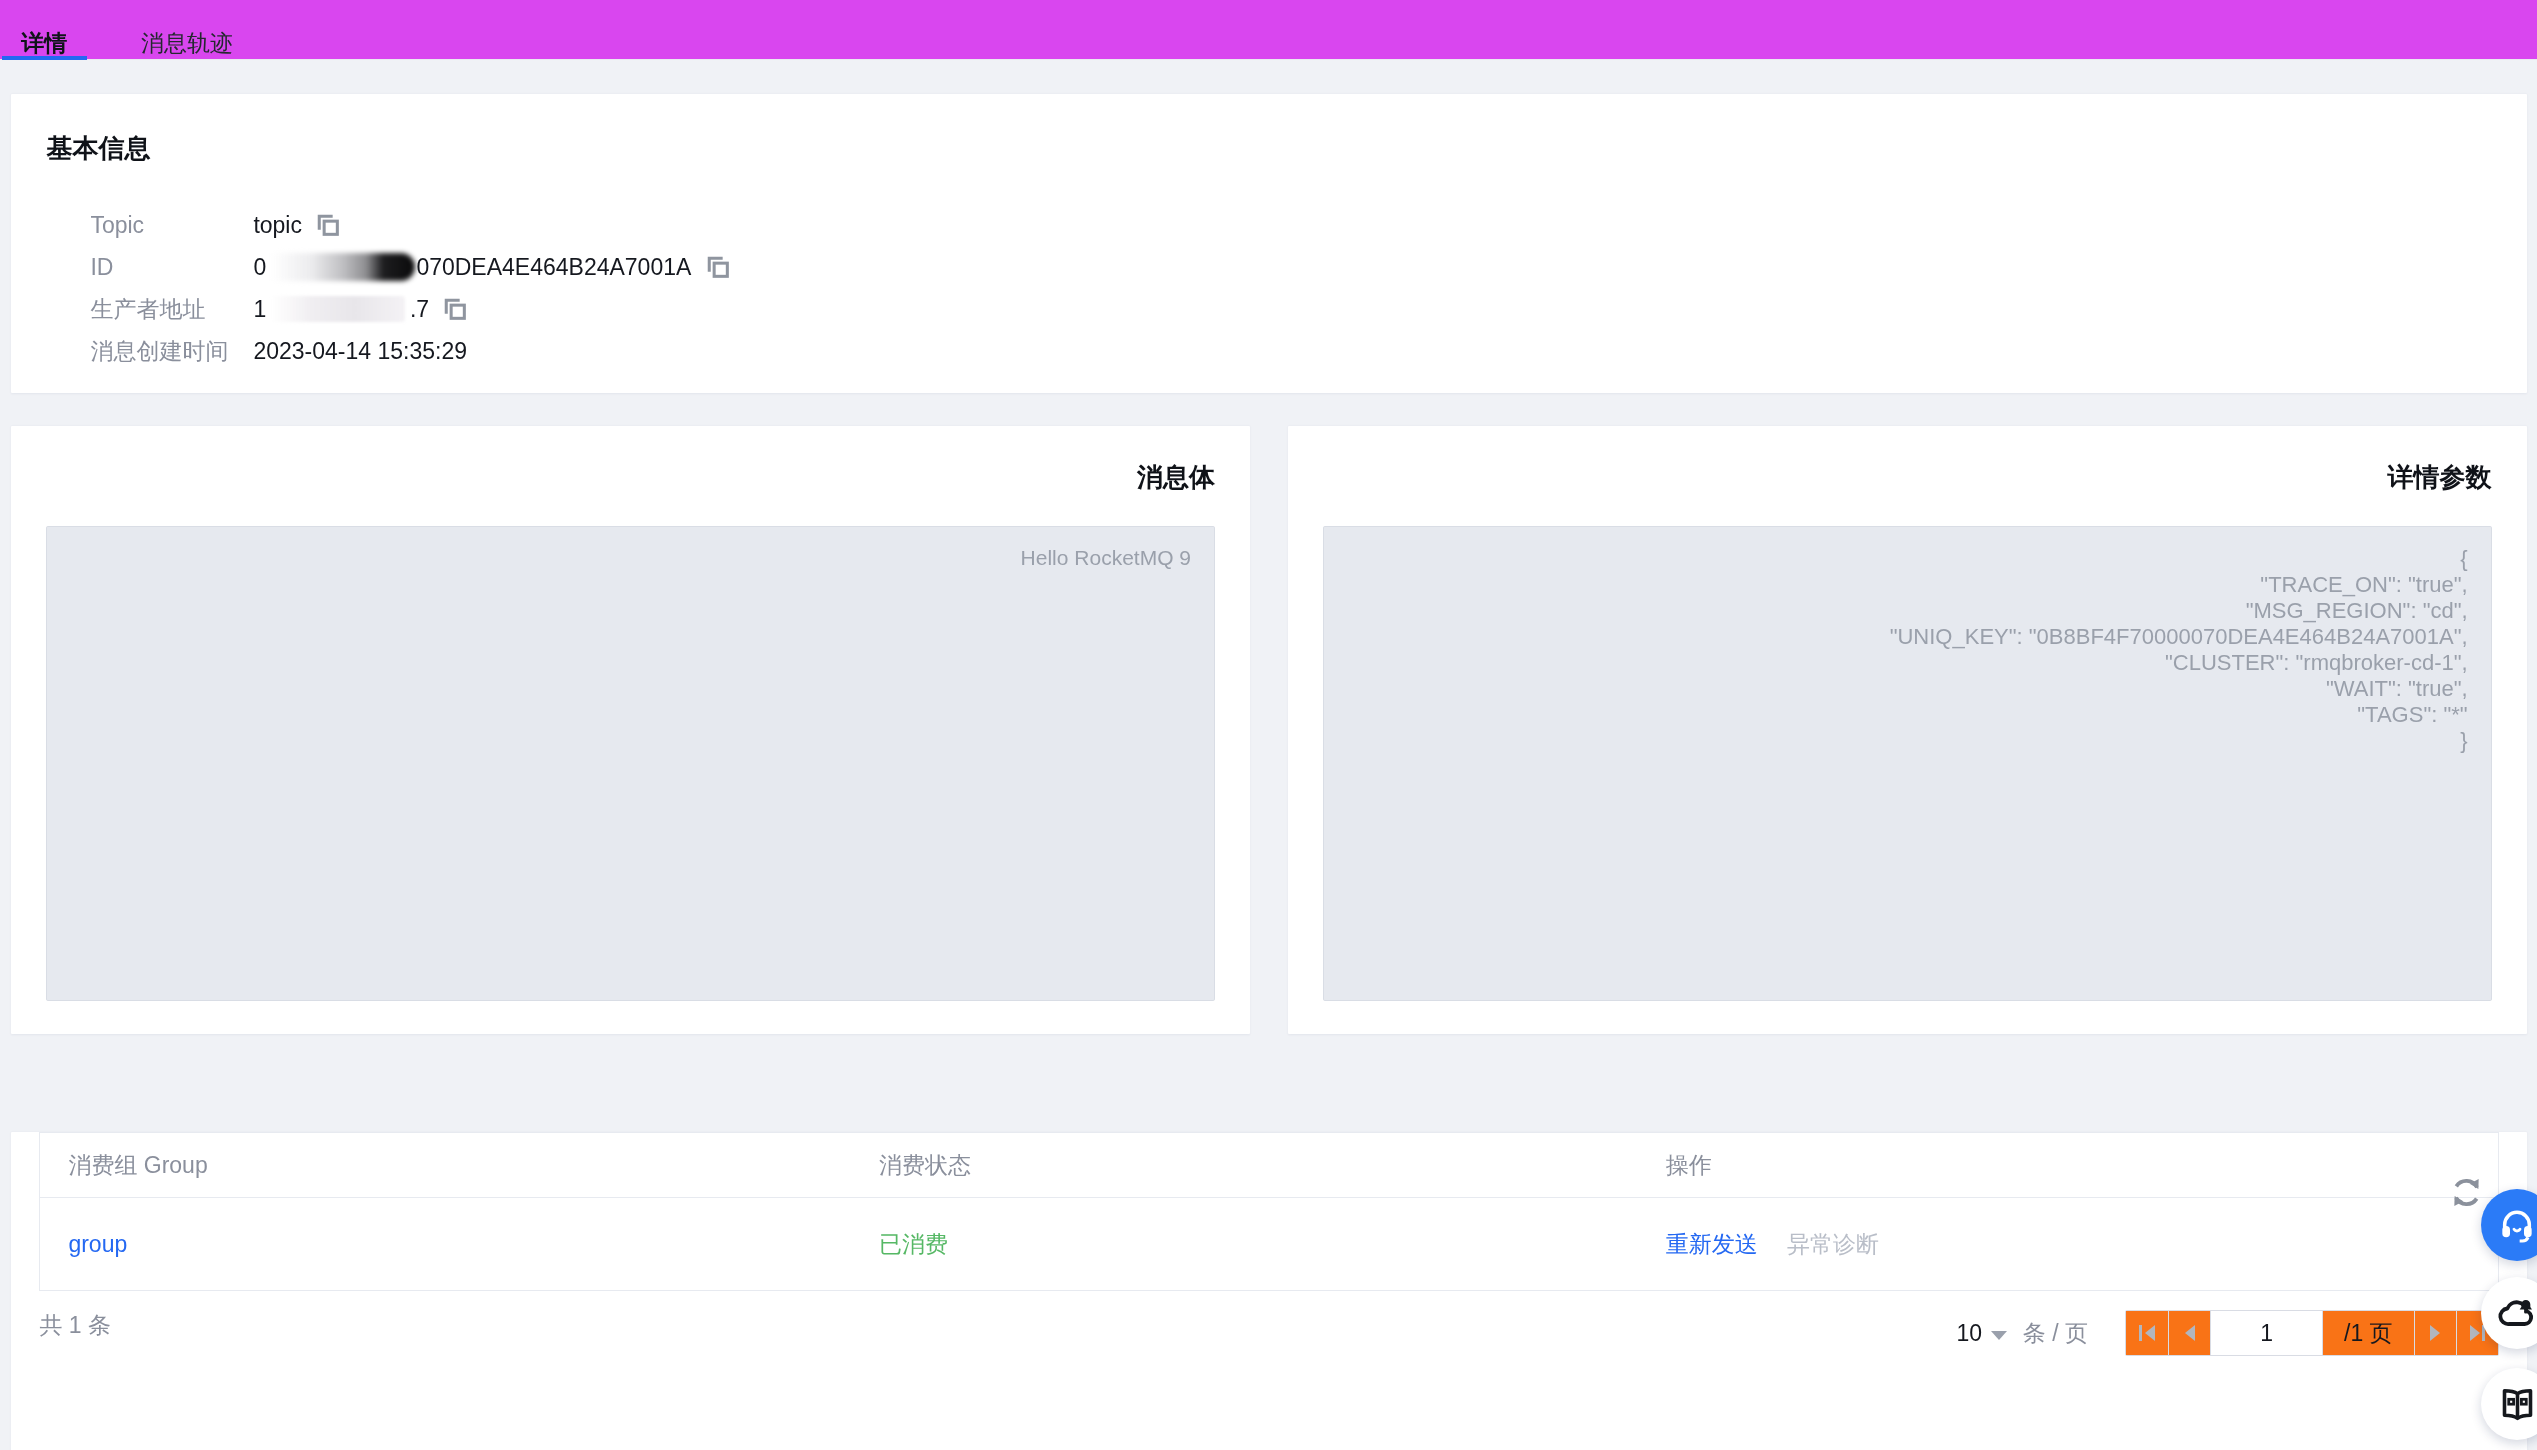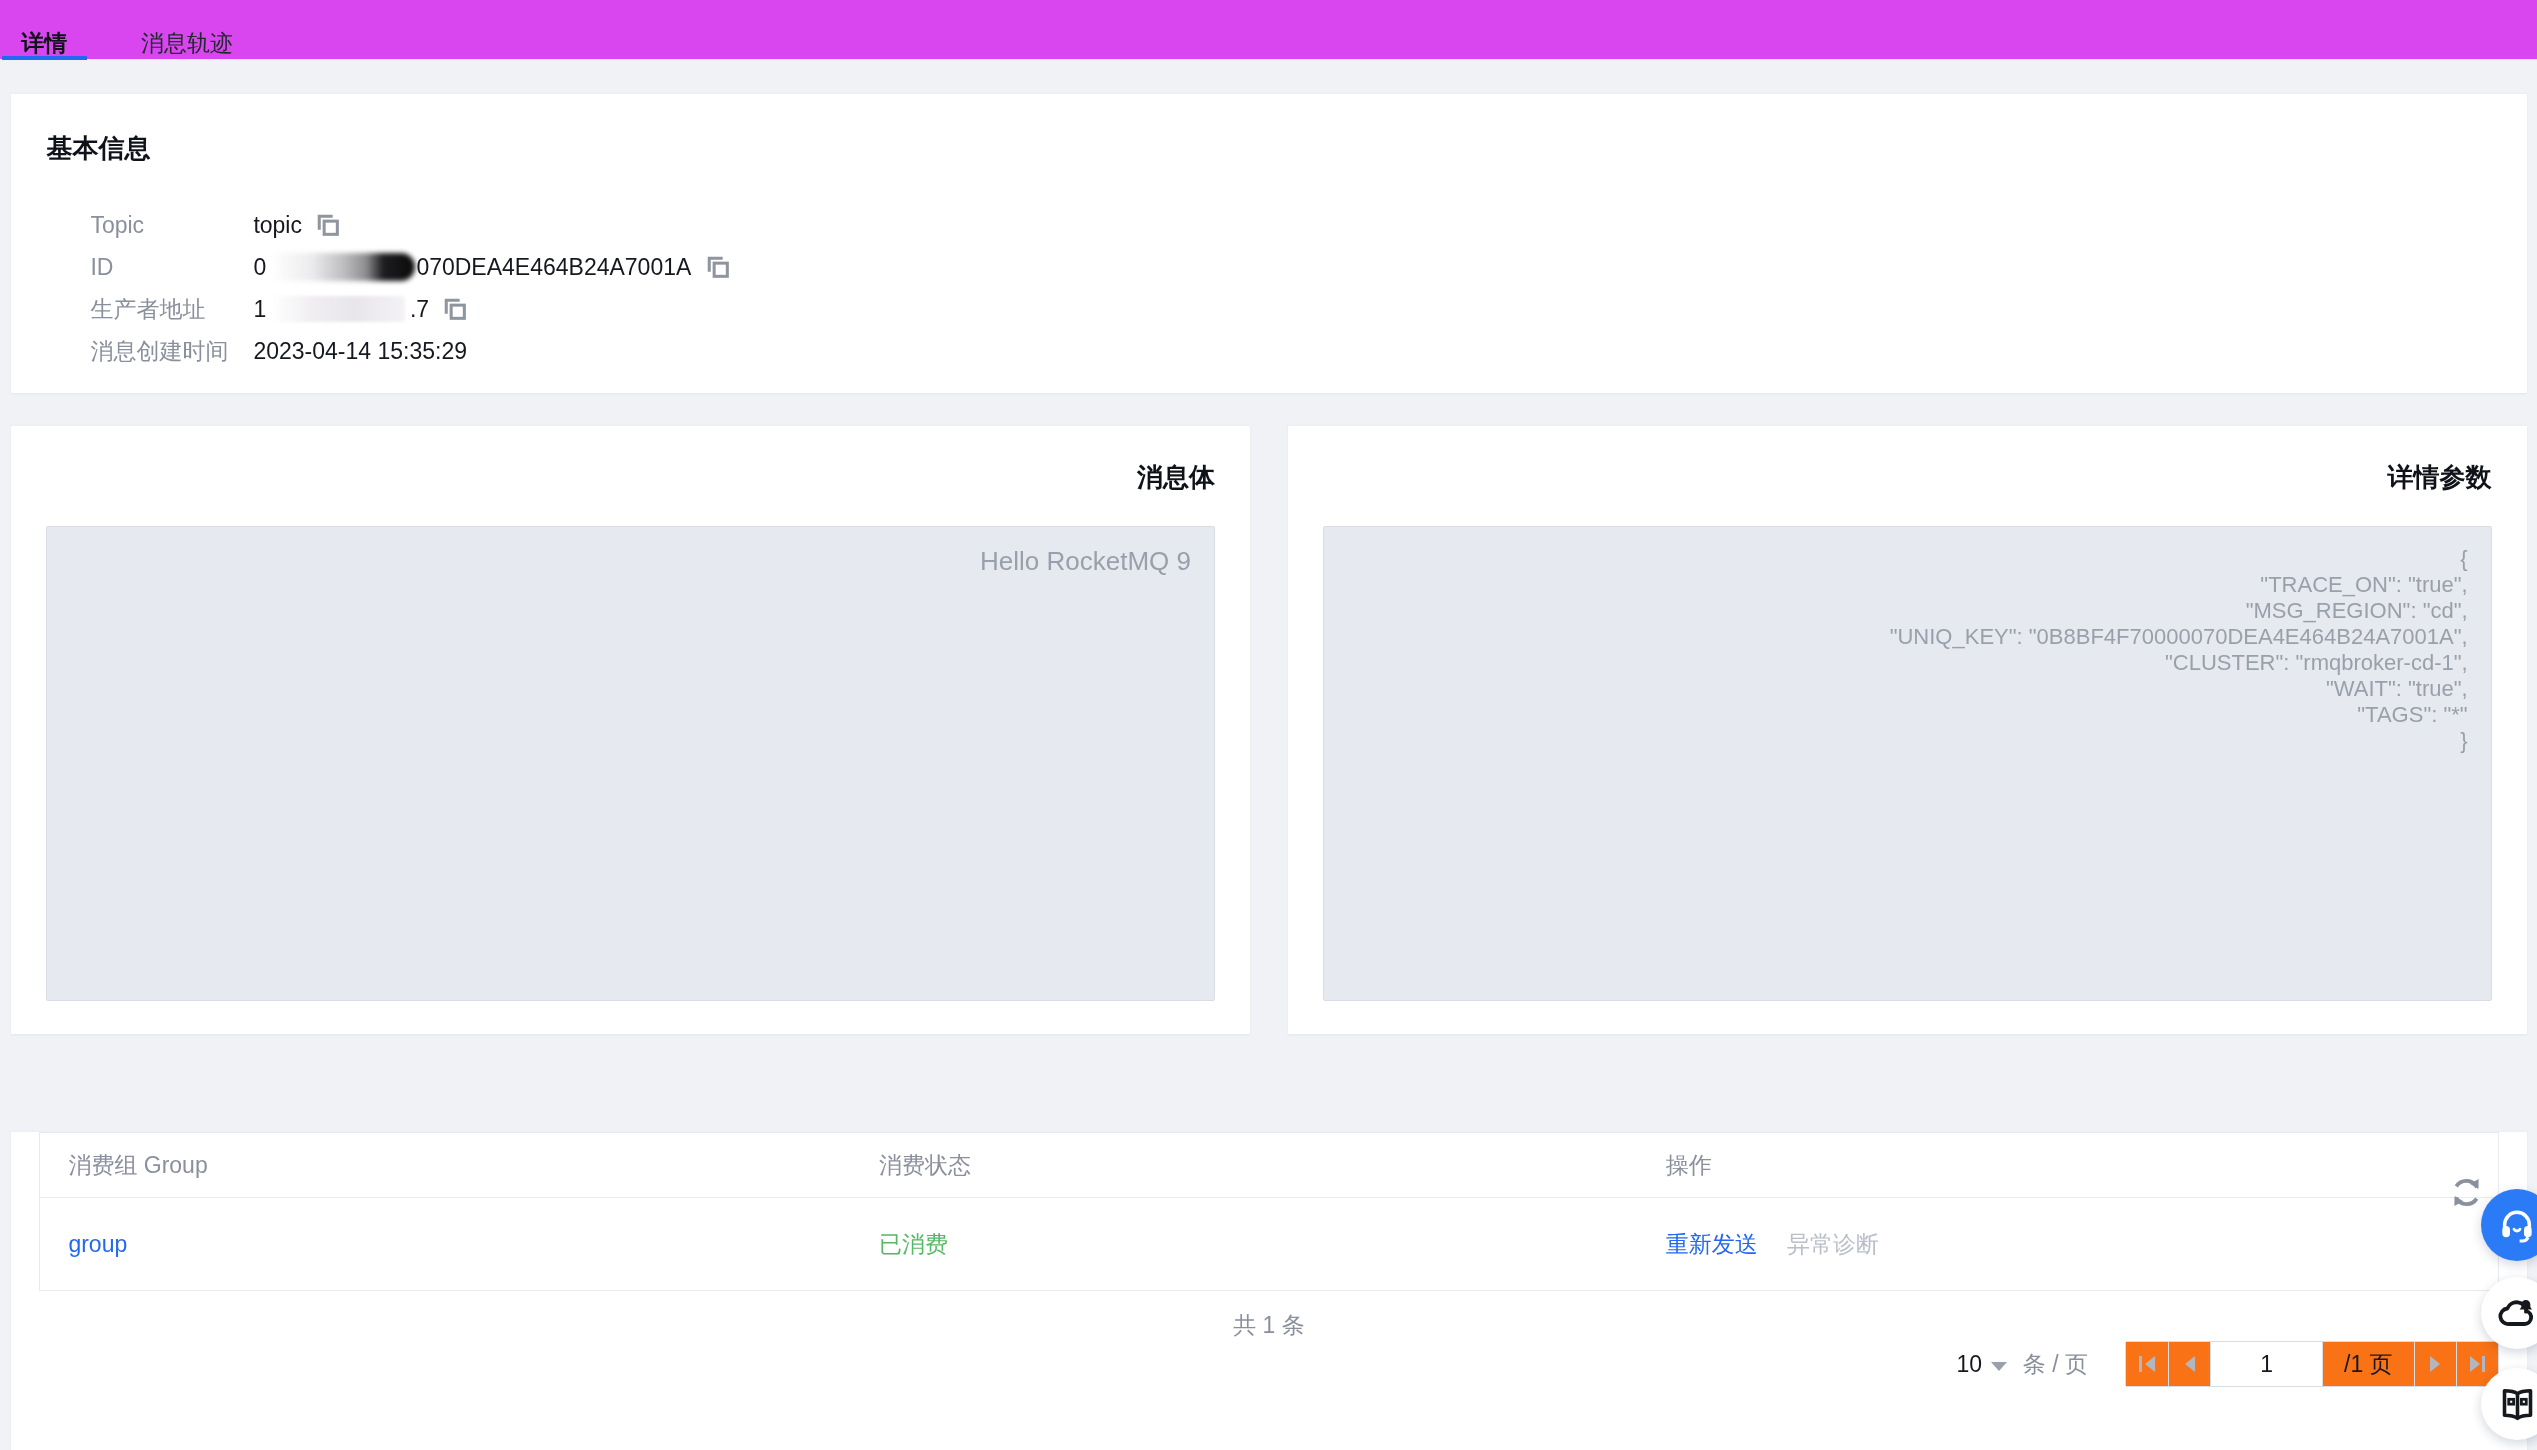--- a/index.html
+++ b/index.html
@@ -33,37 +33,37 @@
       border-radius:0 14px 14px 0; filter:blur(2.6px);
       background:linear-gradient(90deg, rgba(242,242,244,0) 0%, #ececee 28%, #bfbfc2 50%,
                  #8e8e91 66%, #1d1d1f 78%, #0a0a0b 100%); }
   .redact-ip { display:inline-block; width:134px; height:26px; margin:0 5.3px 0 4.4px;
       border-radius:3.5px; filter:blur(1.8px);
       background:linear-gradient(90deg, rgba(246,245,247,0) 0%, #f0eef1 30%, #e8e6ea 62%, #f4f2f5 100%); }
   .card-row { display:flex; gap:38px; margin-bottom:23px;text-align:right; }
   .card-row .card { flex:1; padding:37px 35px 33px 35px; }
   .graybox { margin-top:35px; height:475px; width:100%;
       background:var(--box_bg,#e6e9ef); border:0.9px solid #d9dde5; border-radius:1.8px;
-      padding:19.3px 23px; font-size:26px; color:var(--placeholder_gray,#9aa0ab); overflow:hidden; }
+      padding:19.3px 23px; font-size:21px; color:var(--placeholder_gray,#9aa0ab); overflow:hidden; }
   pre.graybox { margin:35px 0 0 0; font-family:"Liberation Sans","DejaVu Sans",sans-serif;
       font-size:22px; line-height:26px; white-space:pre; }
   
   .card-table { position:relative; height:389px; padding:0 28px; }
   .refresh { position:absolute; top:42px; right:42px; width:37px; height:37px;
       border:none; background:none; padding:0; cursor:pointer; }
   table.tbl { width:100%; border-collapse:collapse; font-size:23px;
       margin-top:98px; border:0.9px solid #e7eaf0; border-bottom:none; }
   .tbl th { text-align:left; font-weight:normal; color:var(--label_gray,#8a8f9c);
       height:65px; padding-left:28px; border-bottom:0.9px solid #e7eaf0; }
   .tbl td { height:93px; padding-left:28px; border-bottom:0.9px solid #e7eaf0; }
   .link { color:var(--accent,#2468f2); text-decoration:none; cursor:pointer; }
   .status-ok { color:var(--success,#56b865); }
   .action-disabled { color:var(--disabled_gray,#b9bec8); margin-left:23px; cursor:default;text-align:right; }
   
-  .tfooter { display:flex; align-items:center; margin-top:19.3px; height:46px;flex-direction:column; }
+  .tfooter { display:flex; align-items:flex-start; margin-top:19.3px; height:46px; }
   .total { color:var(--label_gray,#8a8f9c); font-size:23px; }
   .pager { margin-left:auto; display:flex; align-items:center; }
   .psize { display:flex; align-items:center; font-size:23px; color:#15181f; cursor:pointer; }
   .caret-down { width:0; height:0; margin:5.3px 0 0 8.8px;
       border-left:8px solid transparent; border-right:8px solid transparent;
       border-top:9.7px solid #9aa0ac; }
   .perpage { color:var(--label_gray,#8a8f9c); font-size:23px; margin:0 37px 0 16px; }
   .pgroup { display:flex; height:46px; border:0.9px solid #d9dce4; border-radius:1.8px;
       background:#f4f5f8; }
   .pcell { display:flex; align-items:center; justify-content:center;

